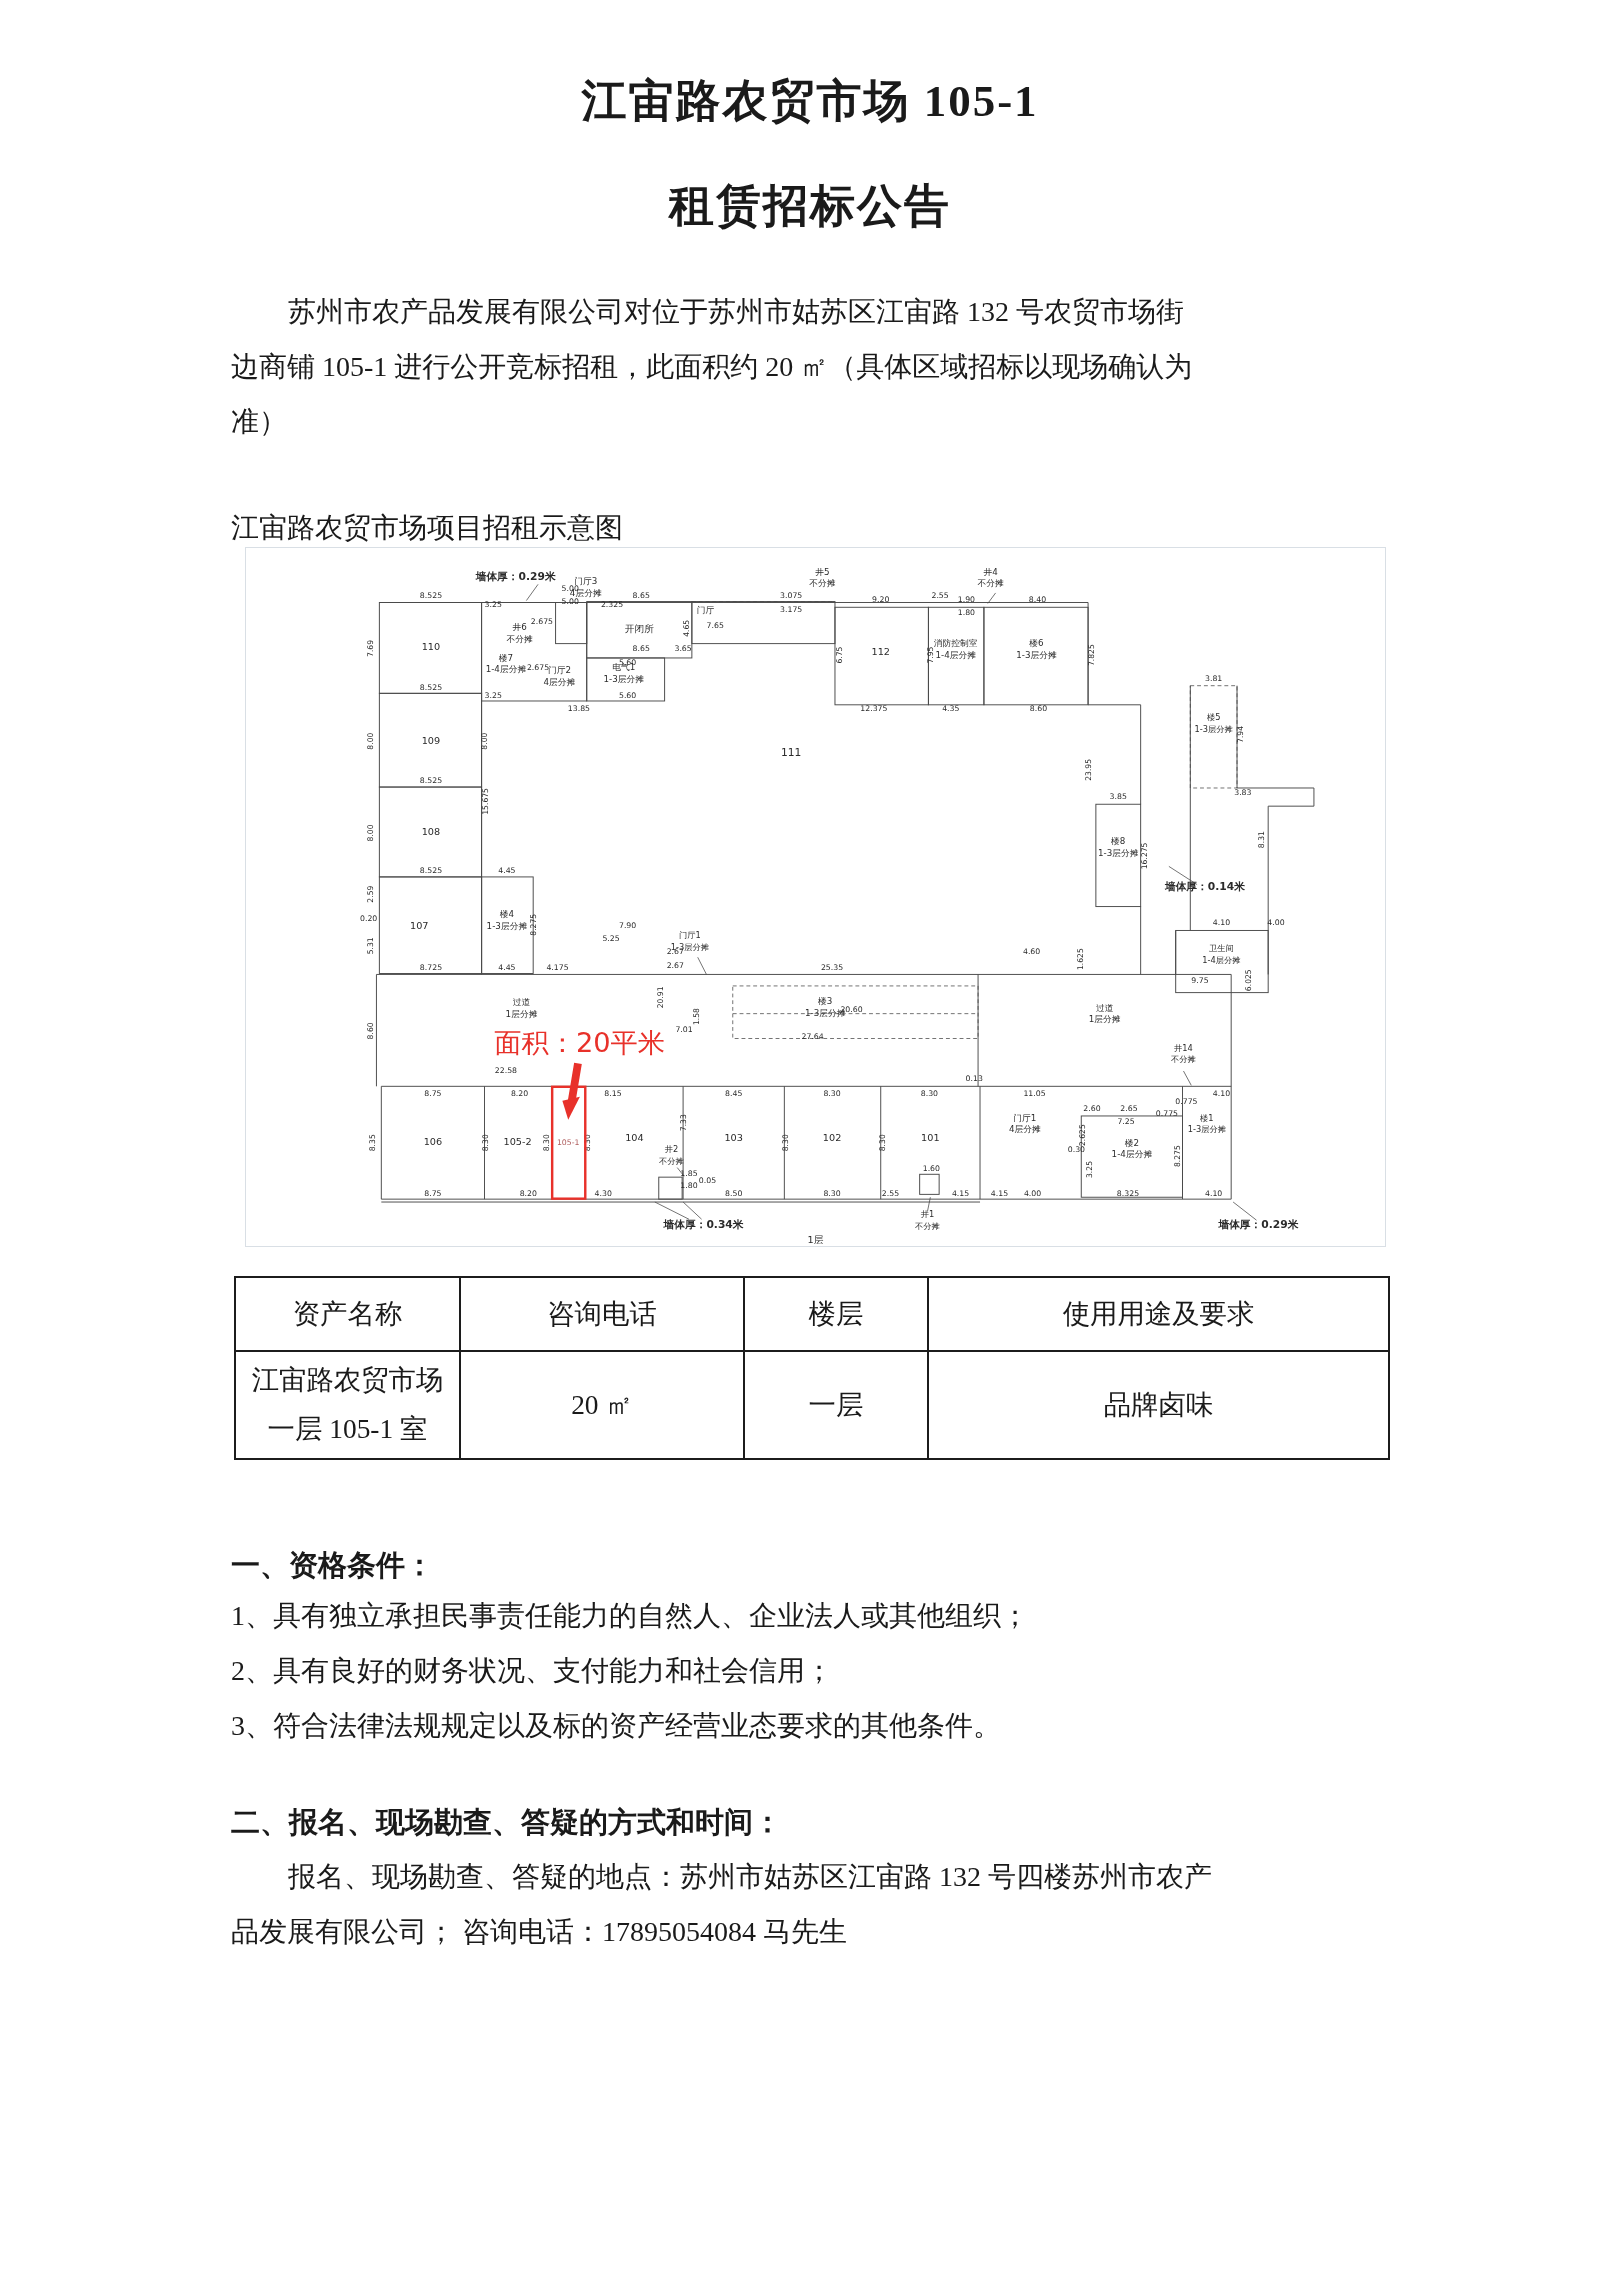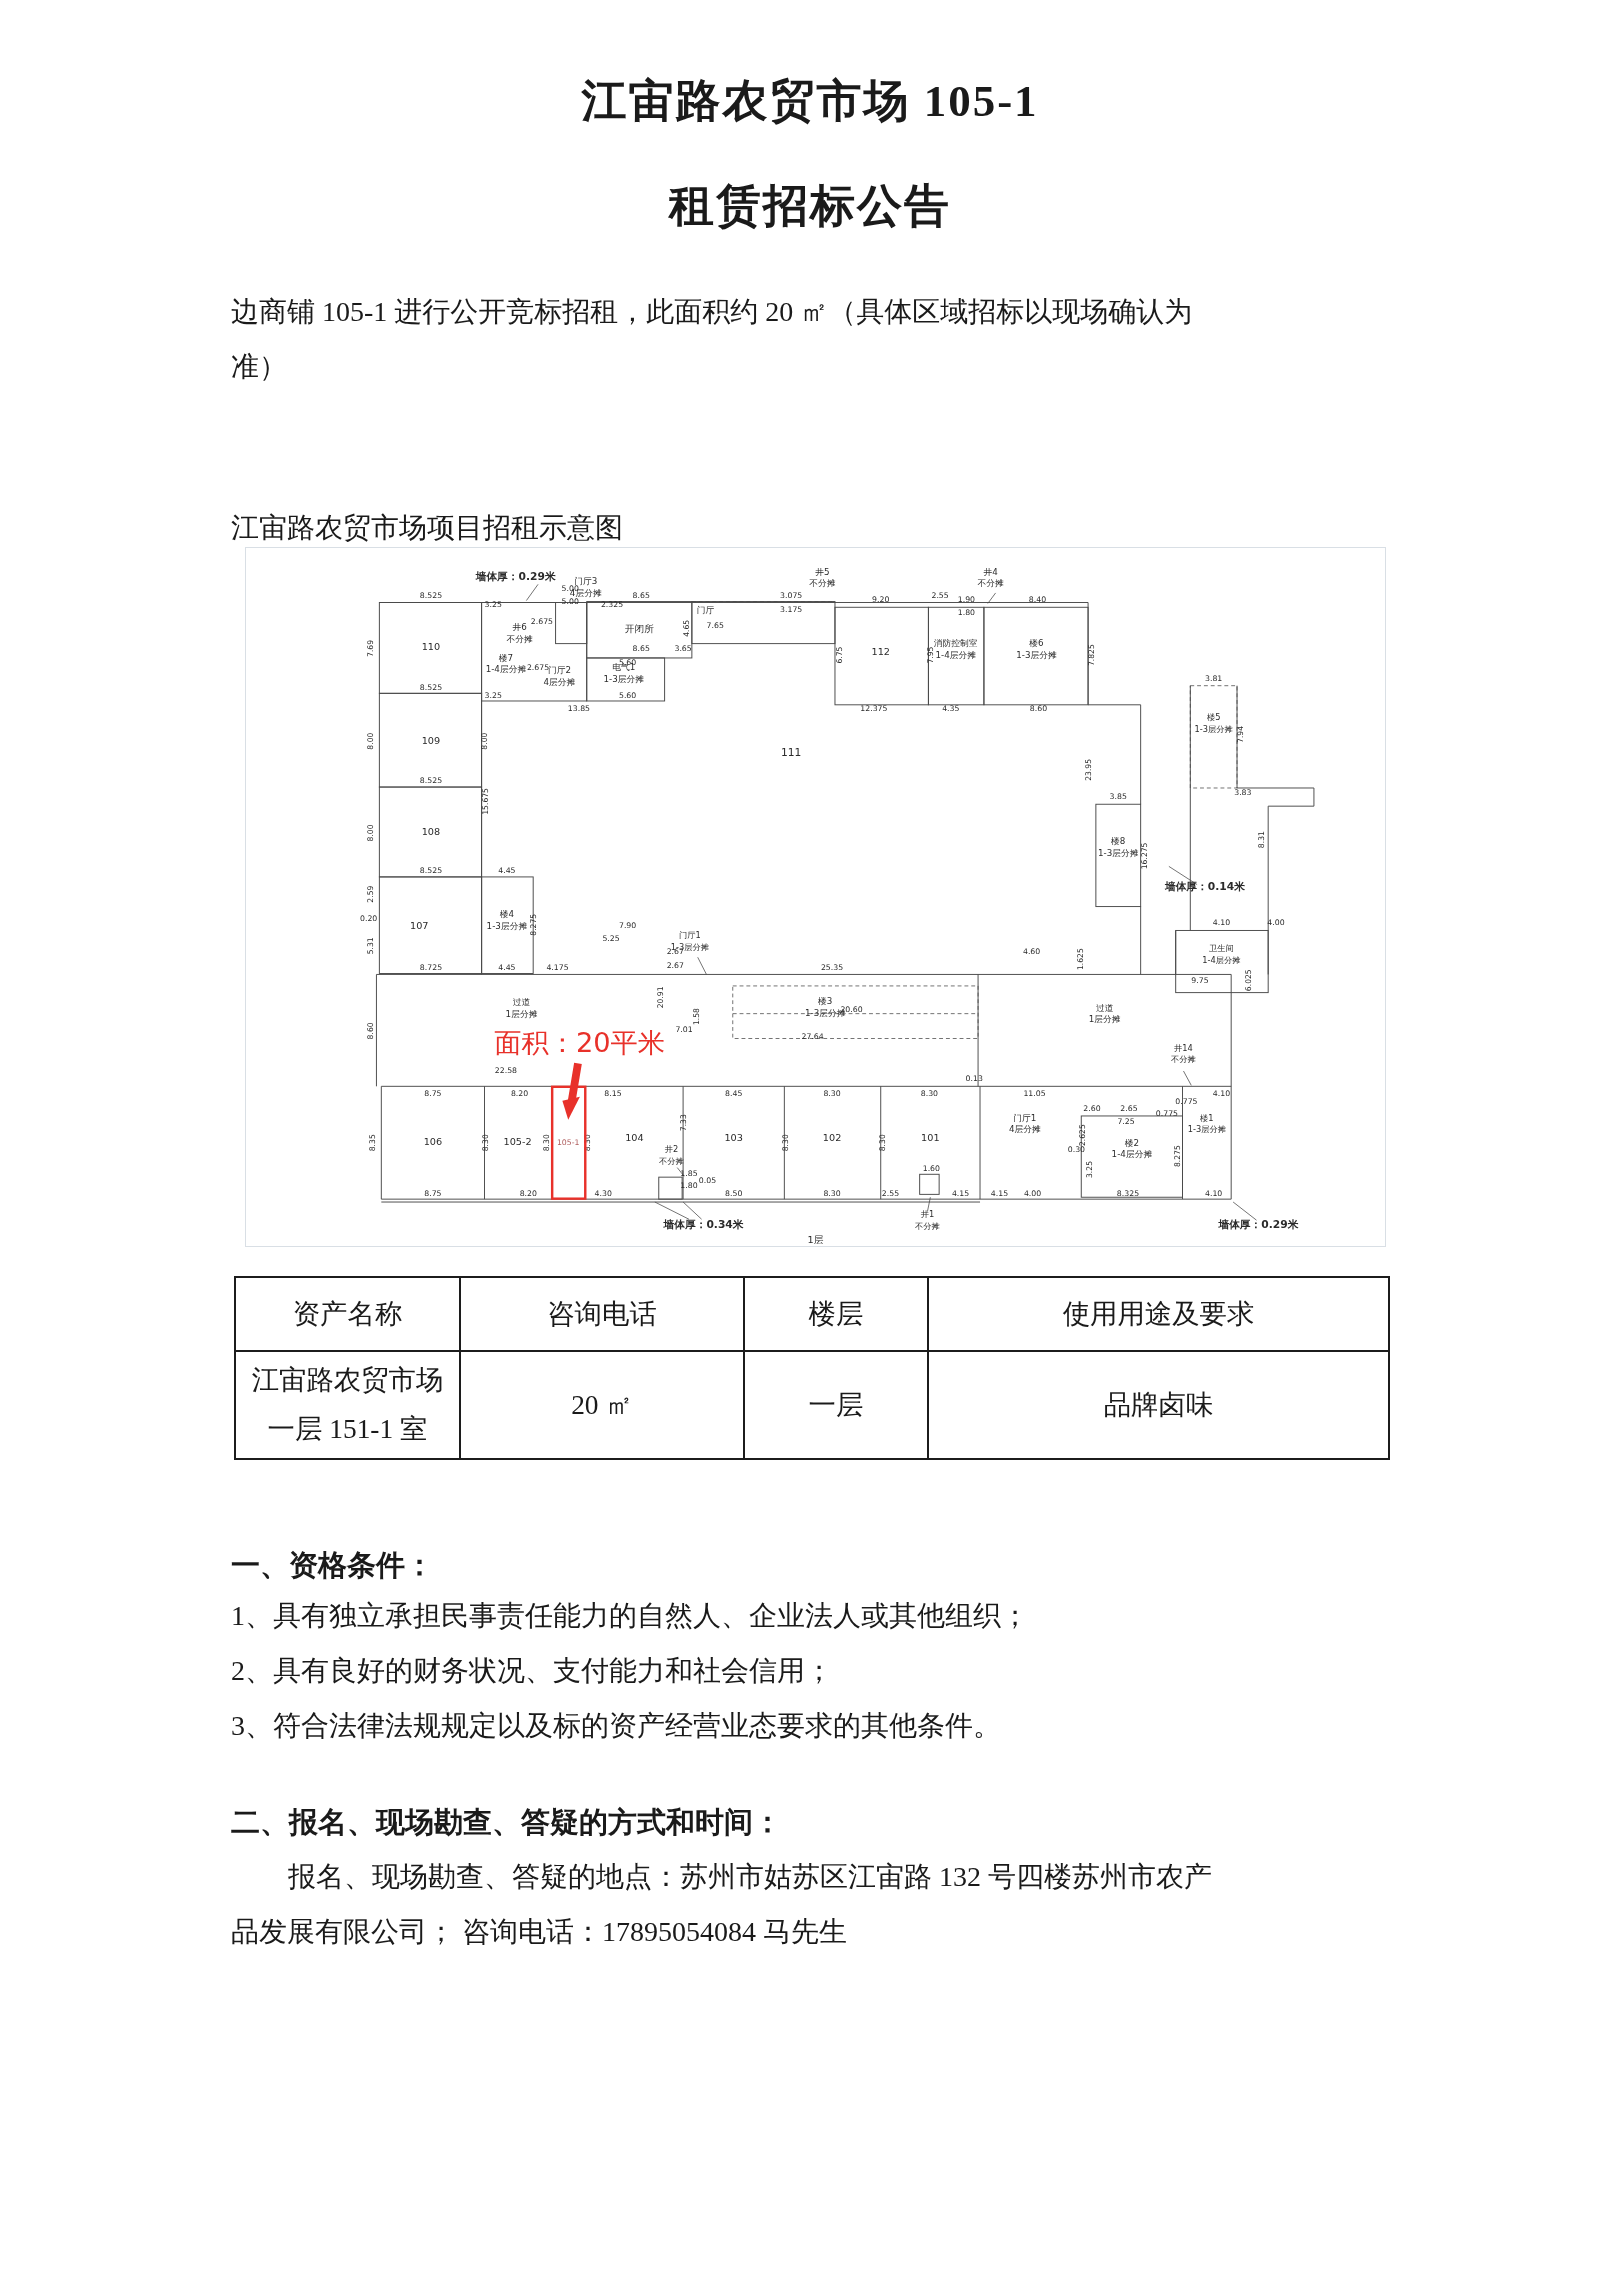--- a/index.html
+++ b/index.html
@@ -35,20 +35,21 @@
 </style>
 </head>
 <body>
 
 <div id="page">
 
   <div id="title1" class="title">江宙路农贸市场 105-1</div>
   <div id="title2" class="title">租赁招标公告</div>
 
   <div id="intro" class="para">
+    <div class="pline indent">苏州市农产品发展有限公司对位于苏州市姑苏区江宙路 132 号农贸市场街</div>
     <div class="pline">边商铺 105-1 进行公开竞标招租，此面积约 20 ㎡（具体区域招标以现场确认为</div>
     <div class="pline">准）</div>
   </div>
 
   <div id="caption" class="para">江宙路农贸市场项目招租示意图</div>
 
   <div id="plan-wrap">
     <svg id="plan-svg" viewBox="0 0 1170 730" preserveAspectRatio="none">
         <g>
           <polyline points="137,57 865,57" fill="none" stroke="#4a4a4a" stroke-width="1"></polyline>
@@ -304,21 +305,21 @@
     <tbody>
         <tr>
       <th class="col1">资产名称</th>
       <th class="col2">咨询电话</th>
       <th class="col3">楼层</th>
       <th class="col4">使用用途及要求</th>
     </tr>
     <tr>
       <td class="name-cell">
         <div>江宙路农贸市场</div>
-        <div>一层 151-1 室</div>
+        <div>一层 105-1 室</div>
       </td>
       <td>20 ㎡</td>
       <td>一层</td>
       <td>品牌卤味</td>
     </tr>
   </tbody>
     </table>
 
   <div id="sec1-head" class="sec-head">一、资格条件：</div>
 

